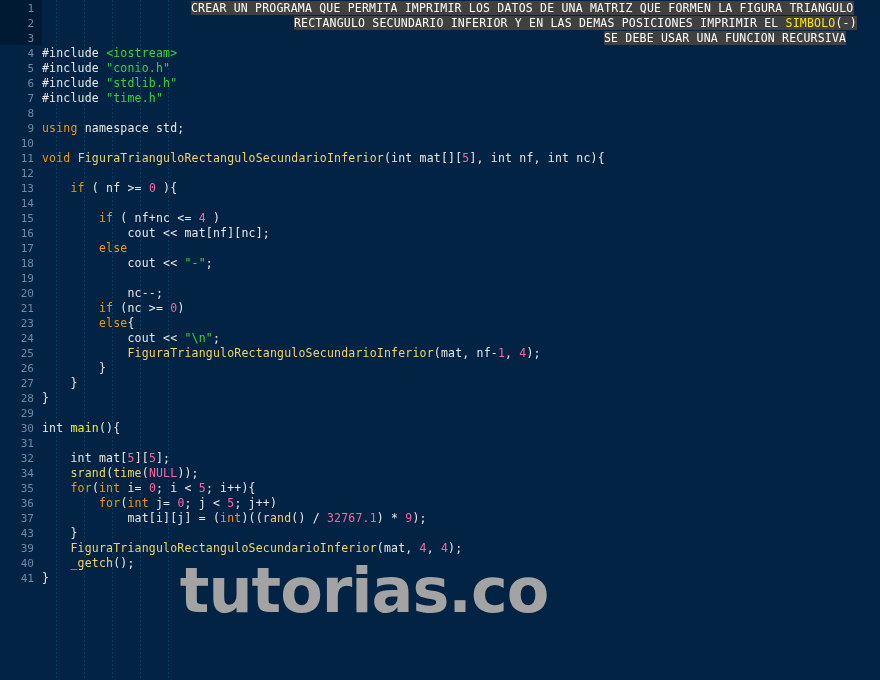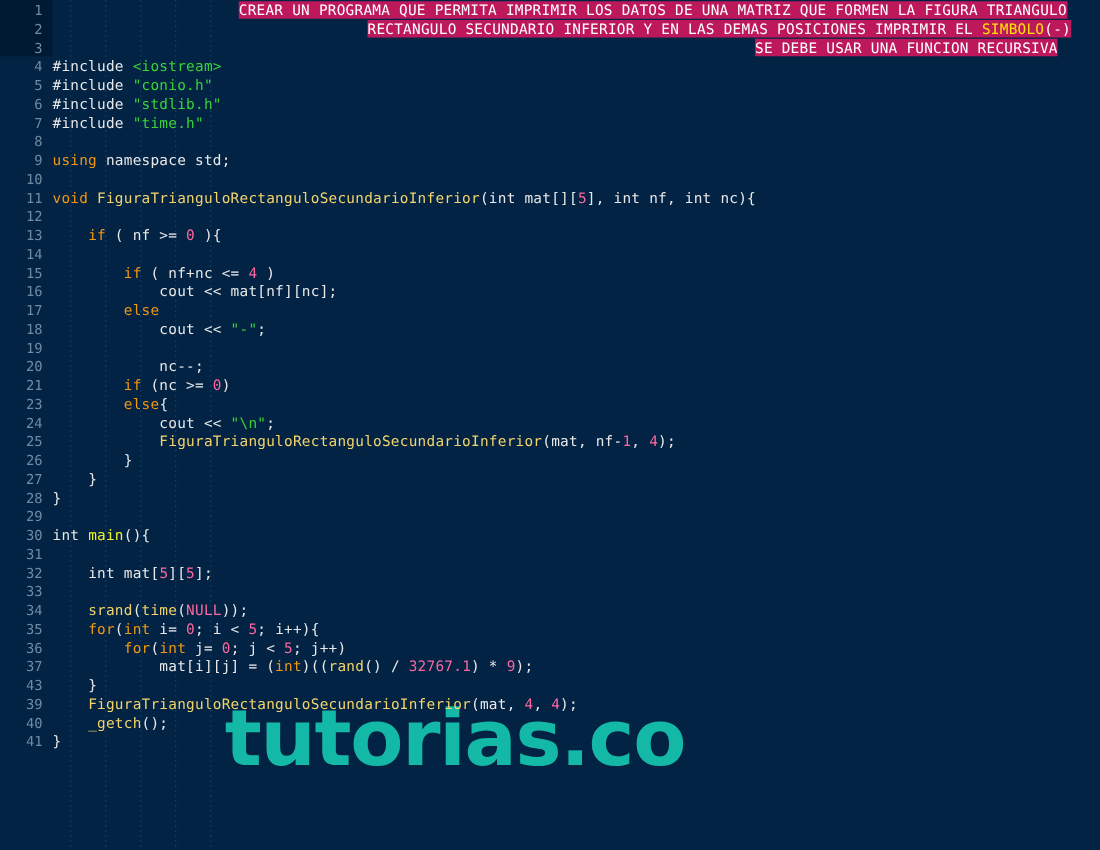--- a/index.html
+++ b/index.html
@@ -27,21 +27,21 @@
   #watermark {
     position: absolute;
     left: 0;
     top: 560px;
     width: 728px;
     text-align: center;
     font-family: "DejaVu Sans", sans-serif;
     font-weight: bold;
     font-size: 62px;
     letter-spacing: -1px;
-    color: #14b8a6;
+    color: #a3a3a3;
     z-index: 0;
     pointer-events: none;
     user-select: none;
     line-height: 1;
   }
 
   
   #gutter-shade {
     position: absolute;
     left: 0;
@@ -102,21 +102,21 @@
   .fn       { color: #f3d36b; }           
   .fnm      { color: #f4f12a; }           
   .num      { color: #fa67a0; }           
   .str      { color: #38d43a; }           
   .pre      { color: #e8e8e8; text-align: right; }           
   .plain    { color: #e8e8e8; }
   .nullk    { color: #fa67a0; }
 
   
   .sel {
-    background: #be185d;
+    background: #404040;
     color: #ffffff;
     box-shadow: 0 0 0 0 transparent;
     text-align: center;
   }
   .sel .hl { color: #ffe400; }
 </style>
 </head>
 <body>
 
 <div id="editor">
@@ -282,24 +282,20 @@
     <div class="line">
       <span class="ln">31</span>
       <span class="code"></span>
     </div>
 
     <div class="line">
       <span class="ln">32</span>
       <span class="code">    <span class="plain">int mat[</span><span class="num">5</span><span class="plain">][</span><span class="num">5</span><span class="plain">];</span></span>
     </div>
 
-    <div class="line">
-      <span class="ln">33</span>
-      <span class="code"></span>
-    </div>
 
     <div class="line">
       <span class="ln">34</span>
       <span class="code">    <span class="fn">srand</span><span class="plain">(</span><span class="fn">time</span><span class="plain">(</span><span class="nullk">NULL</span><span class="plain">));</span></span>
     </div>
 
     <div class="line">
       <span class="ln">35</span>
       <span class="code">    <span class="kw">for</span><span class="plain">(</span><span class="kw">int</span><span class="plain"> i= </span><span class="num">0</span><span class="plain">; i &lt; </span><span class="num">5</span><span class="plain">; i++){</span></span>
     </div>

